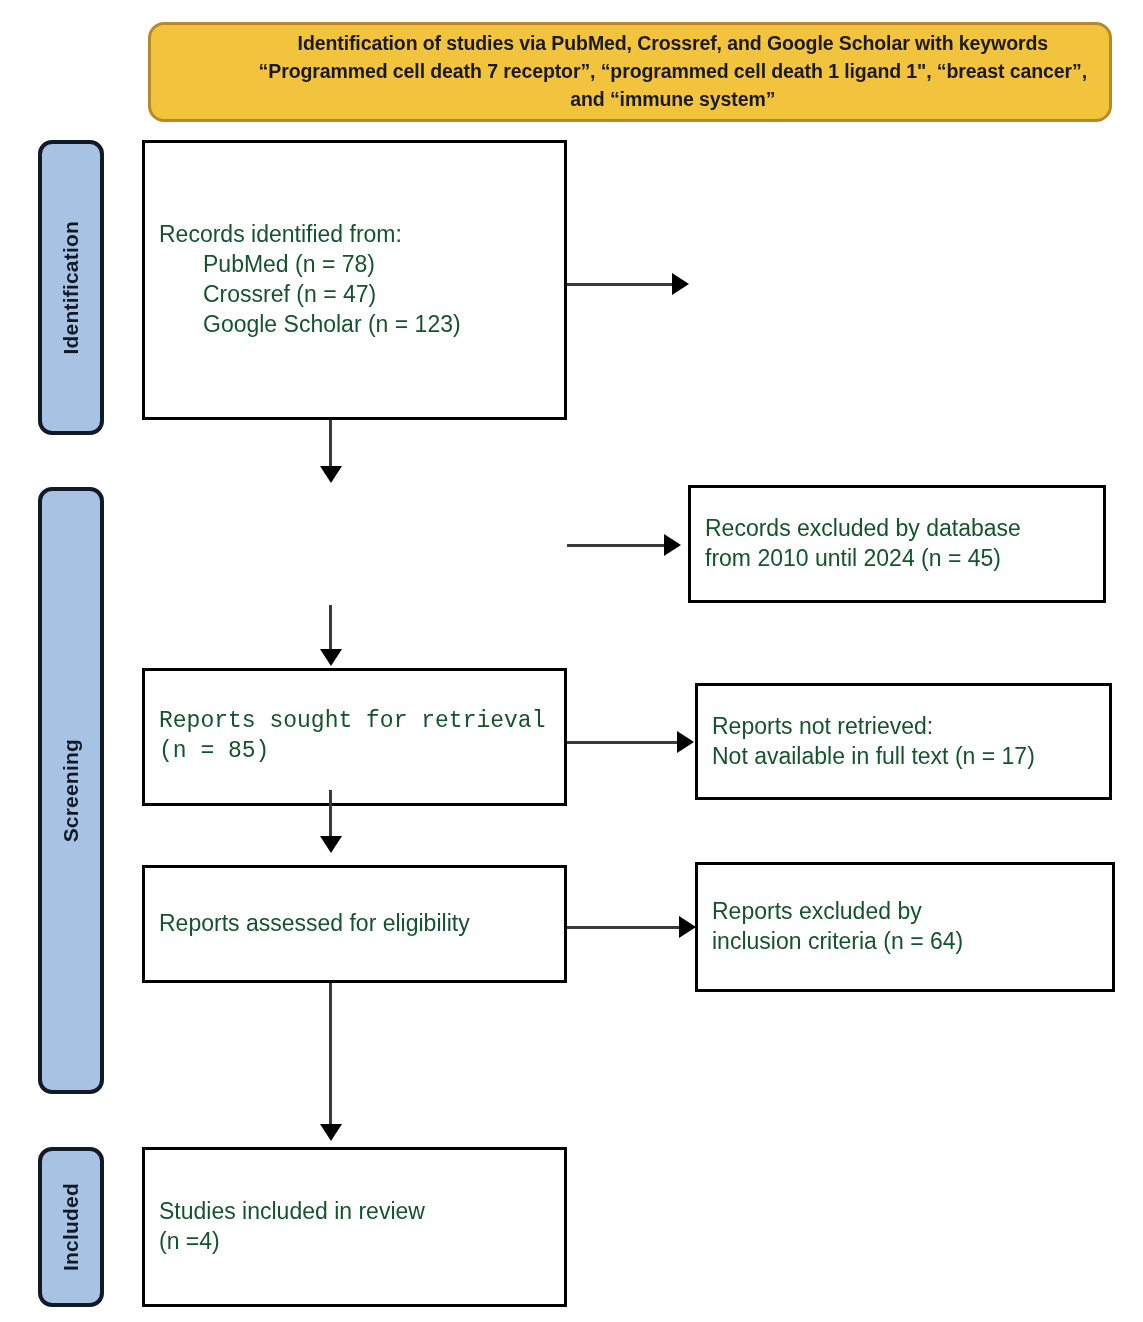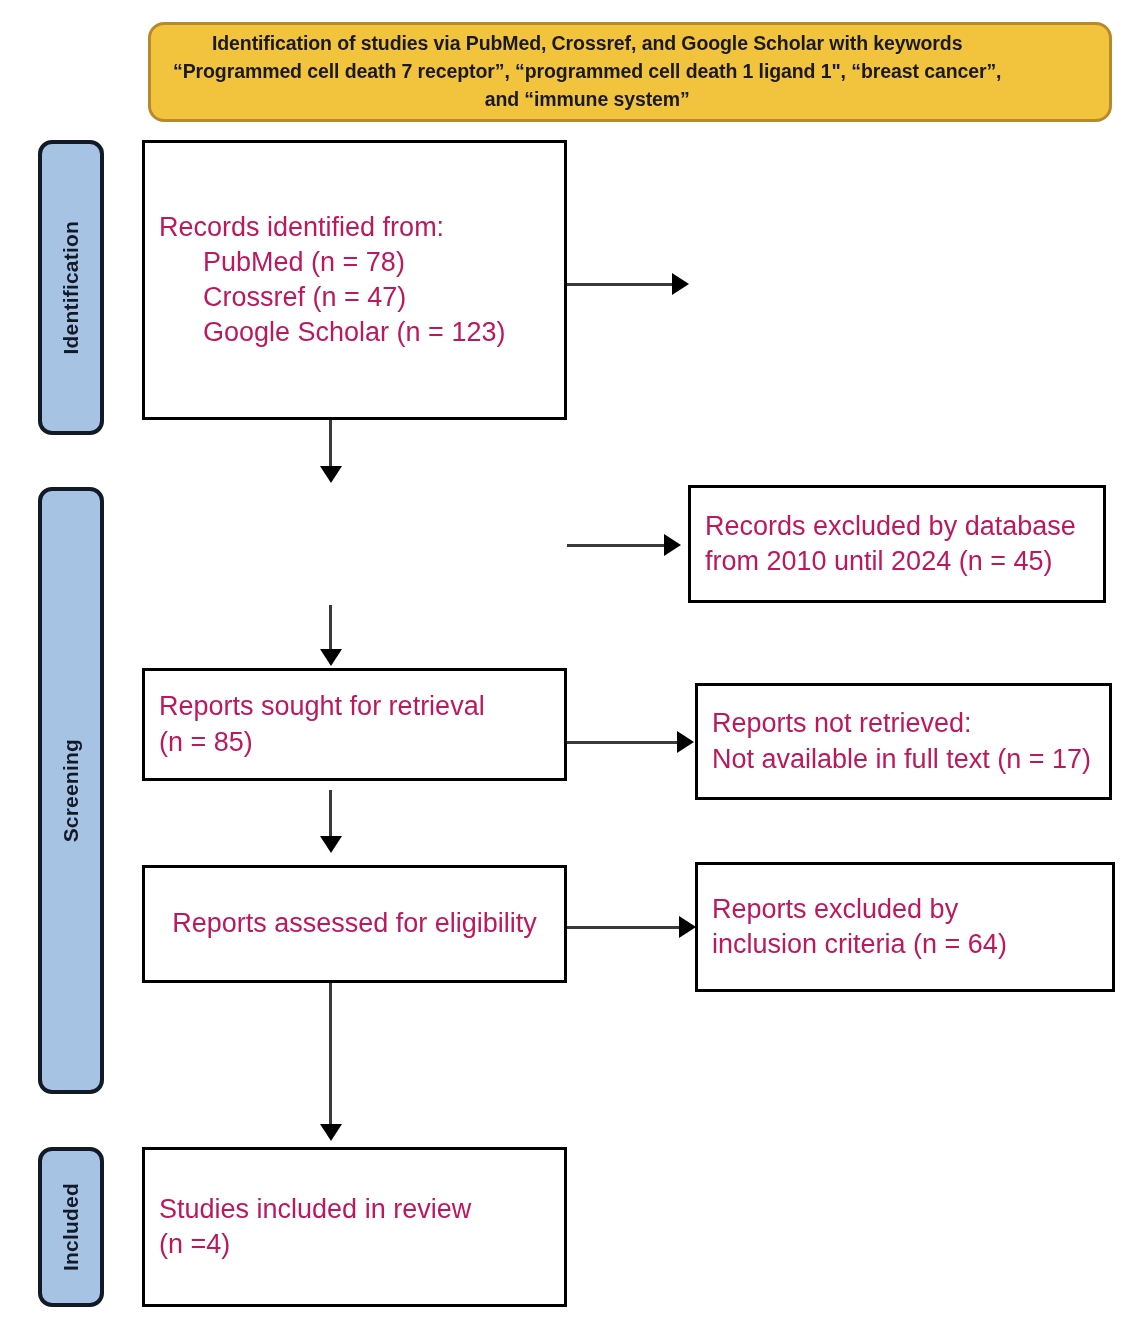--- a/index.html
+++ b/index.html
@@ -24,21 +24,21 @@
     left: 148px;
     top: 22px;
     width: 964px;
     height: 100px;
     background: #F2C33C;
     border: 3px solid #B8892B;
     border-radius: 16px;
     box-sizing: border-box;
     display: flex;
     align-items: center;
-    justify-content: flex-start;
+    justify-content: flex-end;
     text-align: center;
     padding: 4px 22px;
   }
   .header-text {
     font-size: 19.5px;
     font-weight: bold;
     line-height: 1.42;
     color: #1a1a1a;
     letter-spacing: -0.1px;
   }
@@ -73,23 +73,23 @@
     display: flex;
     flex-direction: column;
     justify-content: center;
     padding: 0 14px;
   }
   .pbox.center-text {
     align-items: flex-start;
     text-align: center;
   }
   .pbox-line {
-    font-size: 27px;
+    font-size: 23px;
     line-height: 1.30;
-    color: #be185d;
+    color: #14532d;
     white-space: pre;
   }
   .pbox-line.indent {
     padding-left: 44px;
   }
   .pbox-line .ital-seg {
     font-style: italic;
   }
 
   
@@ -164,37 +164,37 @@
   <div class="arrow-h-head" style="left:664px; top:534px;"></div>
 
   <div class="pbox" style="left:688px; top:485px; width:418px; height:118px;">
     <div class="pbox-line">Records excluded by database</div>
     <div class="pbox-line">from 2010 until 2024 (n = 45)</div>
   </div>
 
   <div class="arrow-v" style="left:329px; top:605px; height:48px;"></div>
   <div class="arrow-v-head" style="left:320px; top:649px;"></div>
 
-  <div class="pbox" style="left:142px; top:668px; width:425px; height:113px;">
+  <div class="pbox" style="left:142px; top:668px; width:425px; height:138px;font-family:Liberation Mono, monospace;">
     <div class="pbox-line">Reports sought for retrieval</div>
     <div class="pbox-line">(n = 85)</div>
   </div>
 
   <div class="arrow-h" style="left:567px; top:741px; width:113px;"></div>
   <div class="arrow-h-head" style="left:677px; top:731px;"></div>
 
   <div class="pbox" style="left:695px; top:683px; width:417px; height:117px;">
     <div class="pbox-line">Reports not retrieved:</div>
     <div class="pbox-line">Not available in full text (n = 17)</div>
   </div>
 
   <div class="arrow-v" style="left:329px; top:790px; height:50px;"></div>
   <div class="arrow-v-head" style="left:320px; top:836px;"></div>
 
-  <div class="pbox" style="left:142px; top:865px; width:425px; height:118px;align-items:center;">
+  <div class="pbox" style="left:142px; top:865px; width:425px; height:118px;">
     <div class="pbox-line">Reports assessed for eligibility</div>
   </div>
 
   <div class="arrow-h" style="left:567px; top:926px; width:115px;"></div>
   <div class="arrow-h-head" style="left:679px; top:916px;"></div>
 
   <div class="pbox center-text" style="left:695px; top:862px; width:420px; height:130px;">
     <div class="pbox-line">Reports excluded by</div>
     <div class="pbox-line">inclusion criteria (n = 64)</div>
   </div>

